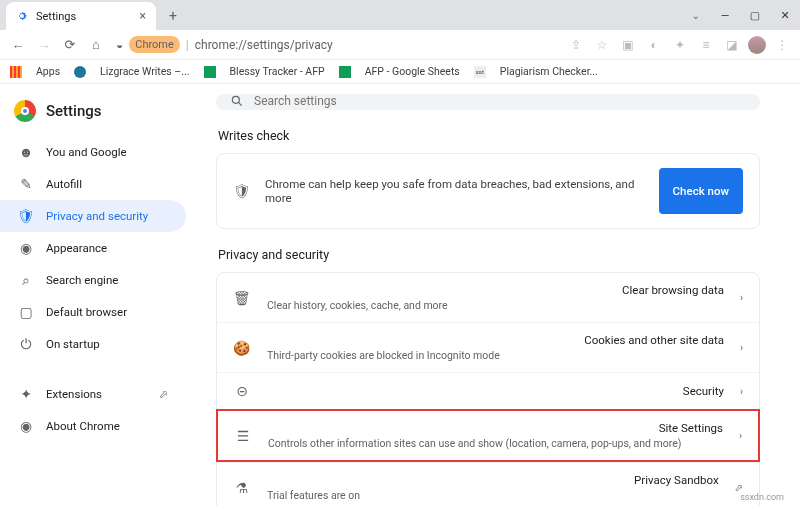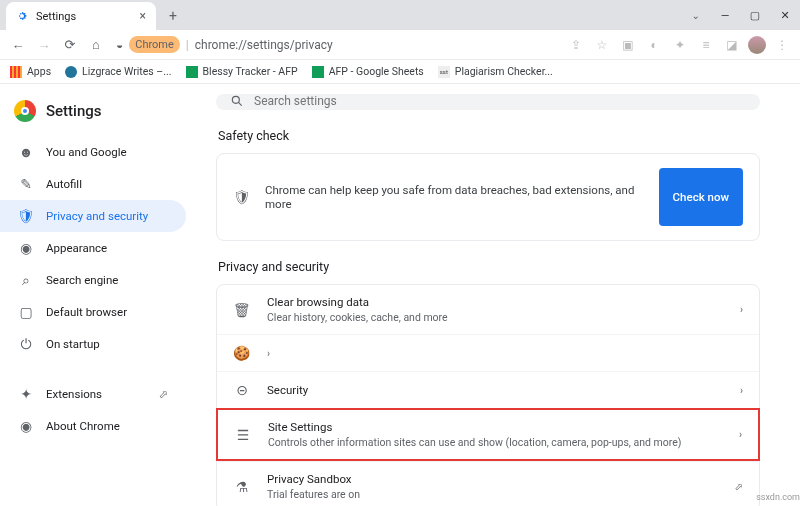--- a/index.html
+++ b/index.html
@@ -21,21 +21,21 @@
   .nav-btn { width: 20px; height: 20px; display: flex; align-items: center; justify-content: center; color: #5f6368; font-size: 13px; }
   .nav-btn.disabled { color: #bdc1c6; }
   .omnibox { flex: 1; display: flex; align-items: center; gap: 6px; height: 24px; margin: 0 4px; }
   .site-chip { font-size: 11px; color: #5f6368; background: #fdba74; padding: 2px 6px; border-radius: 99px; display:flex; align-items:center; gap:4px;}
   .url-text { font-size: 12px; color: #5f6368; white-space: nowrap; }
   .ext-btn { width: 20px; height: 20px; display: flex; align-items: center; justify-content: center; color: #bbb; font-size: 12px; }
   .avatar { width: 18px; height: 18px; border-radius: 50%; background: linear-gradient(#c9a,#987); }
 
   
   .bookmarks { height: 24px; background: #fff; display: flex; align-items: center; padding: 0 10px; gap: 14px; border-bottom: 1px solid #e8eaed; font-size: 10.5px; color: #3c4043; }
-  .bm { display: flex; align-items: center; gap: 5px; white-space: nowrap; }
+  .bm { display: flex; align-items: center; gap: 14px; white-space: nowrap; }
   .bm-favicon { width: 12px; height: 12px; display: inline-block; }
   .apps-icon { background: repeating-linear-gradient(90deg,#f33 0 2px,#fa3 2px 4px,#3c3 4px 6px,#39f 6px 8px); background-size: 4px 4px;}
 
   
   .content { display: flex; height: calc(506px - 84px); }
   .side { width: 196px; padding: 10px 0; }
   .side-header { display: flex; align-items: center; gap: 10px; padding: 6px 14px 14px; }
   .chrome-logo { width: 22px; height: 22px; border-radius: 50%; background: conic-gradient(#ea4335 0 120deg,#34a853 120deg 240deg,#fbbc05 240deg 360deg); position:relative;}
   .chrome-logo::after{content:"";position:absolute;inset:7px;background:#4285f4;border-radius:50%;border:2px solid #fff;}
   .side-title { font-size: 15px; font-weight: 500; }
@@ -50,30 +50,30 @@
 
   
   .main { flex: 1; padding: 10px 40px 10px 20px; overflow-y: hidden; }
   .search-wrap { background: #f1f3f4; border-radius: 99px; height: 16px; display: flex; align-items: flex-start; padding: 0 14px; gap: 10px; }
   .search-wrap svg { color:#5f6368; }
   .search-input { border: none; background: transparent; font-size: 12px; flex: 1; outline: none; color:#5f6368;}
   .section-label { font-size: 12.5px; color: #202124; margin: 18px 0 10px 2px; }
   .card { border: 1px solid #e8eaed; border-radius: 8px; background: #fff; }
   .safety-row { display: flex; align-items: center; padding: 14px 16px; gap: 14px; }
   .safety-text { flex: 1; font-size: 11.5px; color: #3c4043; }
-  .btn-primary { background: #1a73e8; color: #fff; border: none; border-radius: 4px; padding: 22px 14px; font-size: 11.5px; font-weight: 500; cursor: pointer; }
+  .btn-primary { background: #1a73e8; color: #fff; border: none; border-radius: 4px; padding: 16px 14px; font-size: 11.5px; font-weight: 500; cursor: pointer; }
   .list-row { display: flex; align-items: center; padding: 10px 16px; gap: 16px; border-top: 1px solid #f1f3f4; cursor: pointer; }
   .list-row:first-child { border-top: none; }
   .list-icon { width: 18px; color: #5f6368; display: flex; justify-content: center; font-size: 14px; }
   .list-text { flex: 1; }
-  .list-title { font-size: 11.5px; color: #202124; }
+  .list-title { font-size: 11.5px; color: #202124; text-align: right; }
   .list-sub { font-size: 10.5px; color: #5f6368; margin-top: 2px; }
   .list-arrow { color: #5f6368; font-size: 10px; }
   .highlight { border: 2px solid #e53935; margin: 0 -1px; }
-  .footer-credit { position:absolute; bottom:4px; right:0; font-size:9px; color:#999;}
+  .footer-credit { position:absolute; bottom:4px; right:16px; font-size:9px; color:#999;}
 </style>
 </head>
 <body>
 
 <div class="titlebar">
   <div class="tab">
     <span class="tab-favicon">
       <svg width="12" height="12" viewBox="0 0 24 24" fill="#1a73e8">
           <path d="M12 8a4 4 0 100 8 4 4 0 000-8zm9 5l-2 .3a7 7 0 01-.7 1.6l1.2 1.6-1.4 1.4-1.6-1.2a7 7 0 01-1.6.7L14.6 20h-2l-.3-2a7 7 0 01-1.6-.7l-1.6 1.2-1.4-1.4 1.2-1.6a7 7 0 01-.7-1.6L6 13v-2l2-.3a7 7 0 01.7-1.6L7.5 7.5l1.4-1.4 1.6 1.2a7 7 0 011.6-.7L12.4 4h2l.3 2a7 7 0 011.6.7l1.6-1.2 1.4 1.4-1.2 1.6a7 7 0 01.7 1.6l2 .3v2z"></path>
         </svg>
@@ -187,41 +187,45 @@
 
   <main class="main">
     <div class="search-wrap">
       <svg width="14" height="14" viewBox="0 0 24 24" fill="none" stroke="currentColor" stroke-width="2">
           <circle cx="10" cy="10" r="6"></circle>
           <line x1="20" y1="20" x2="14.5" y2="14.5"></line>
         </svg>
       <input class="search-input" placeholder="Search settings" style="">
     </div>
 
-    <div class="section-label">Safety check</div>
+    <div class="section-label">Writes check</div>
     <div class="card">
       <div class="safety-row">
         <span class="list-icon">🛡</span>
         <span class="safety-text">Chrome can help keep you safe from data breaches, bad extensions, and more</span>
         <button class="btn-primary">Check now</button>
       </div>
     </div>
 
     <div class="section-label">Privacy and security</div>
     <div class="card">
       <div class="list-row">
         <span class="list-icon">🗑</span>
         <div class="list-text">
             <div class="list-title">Clear browsing data</div>
             <div class="list-sub">Clear history, cookies, cache, and more</div>
           </div>
         <span class="list-arrow">›</span>
       </div>
       <div class="list-row">
         <span class="list-icon">🍪</span>
+        <div class="list-text">
+            <div class="list-title">Cookies and other site data</div>
+            <div class="list-sub">Third-party cookies are blocked in Incognito mode</div>
+          </div>
         <span class="list-arrow">›</span>
       </div>
       <div class="list-row">
         <span class="list-icon">⊝</span>
         <div class="list-text">
             <div class="list-title">Security</div>
           </div>
         <span class="list-arrow">›</span>
       </div>
       <div class="list-row highlight">

